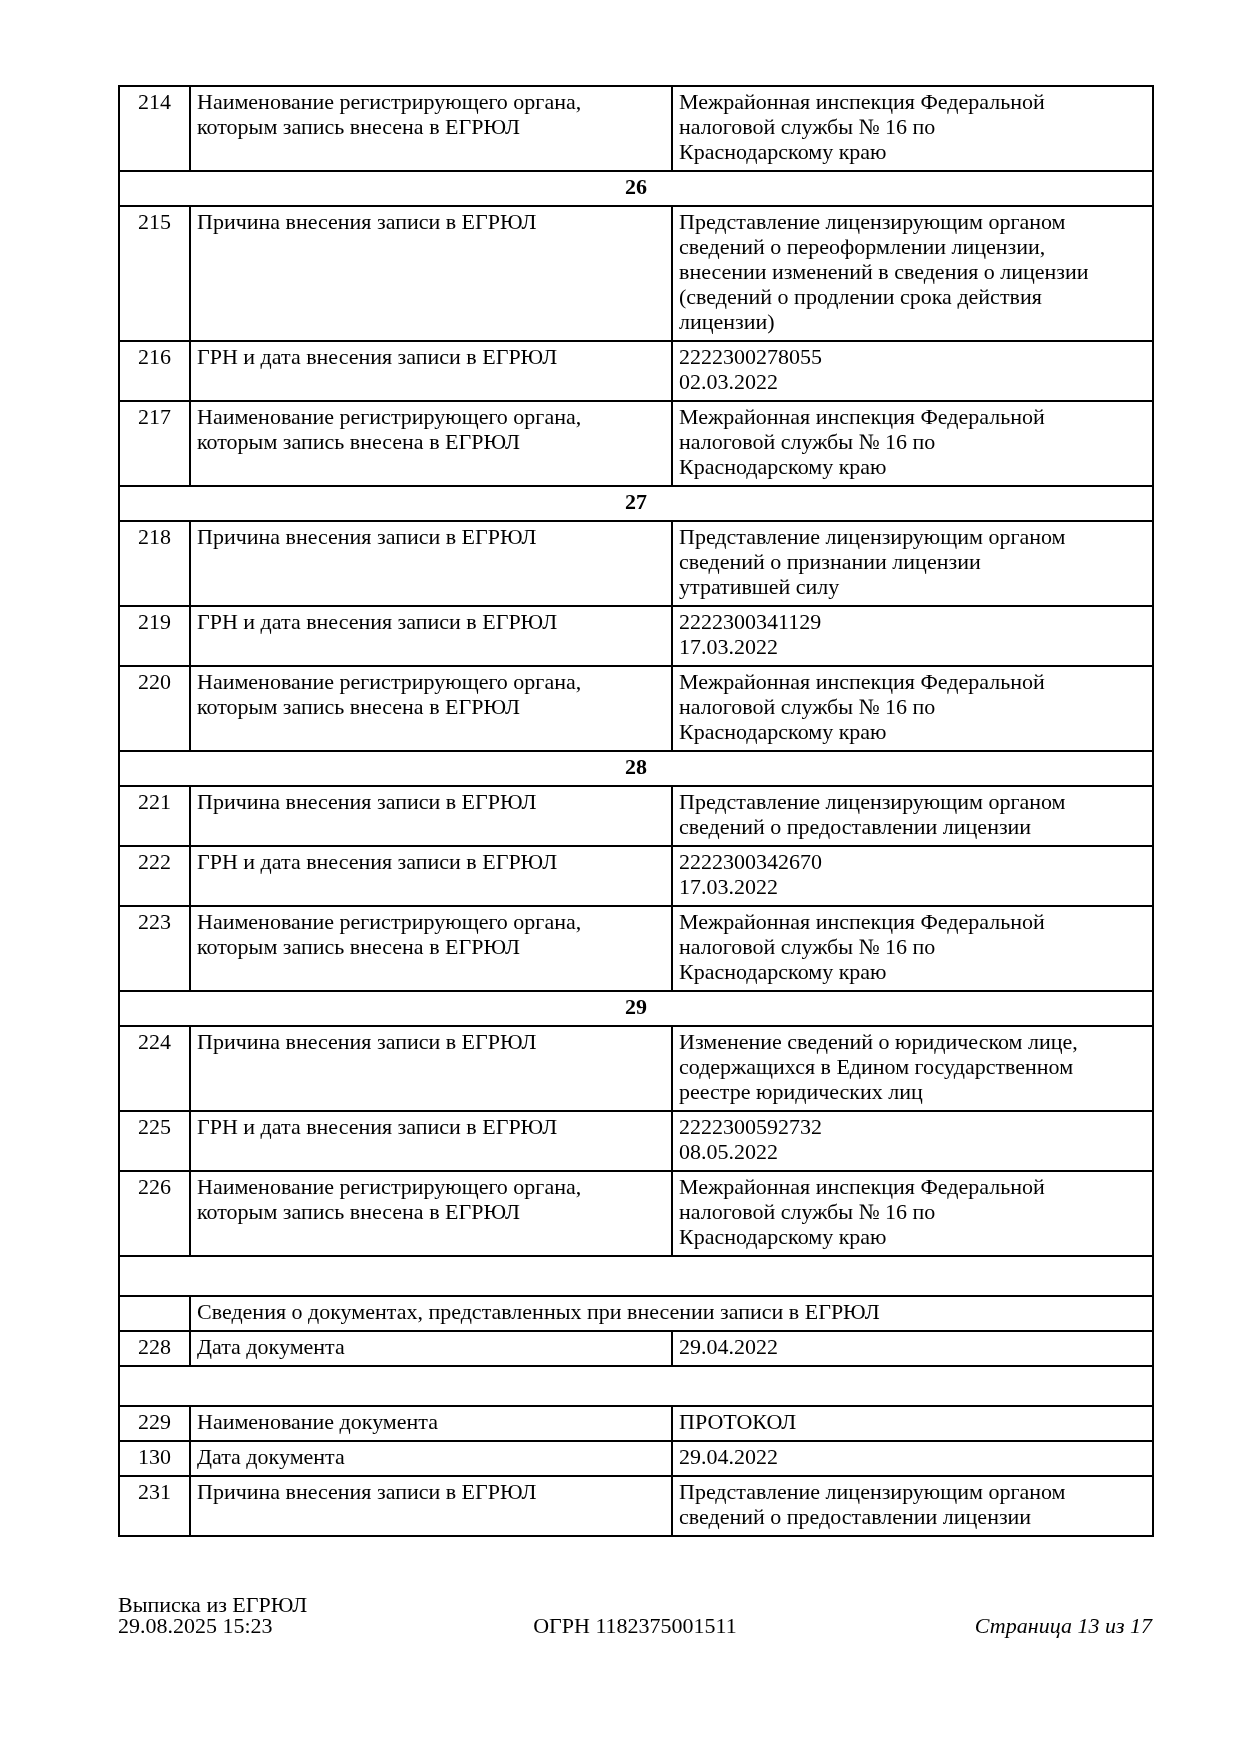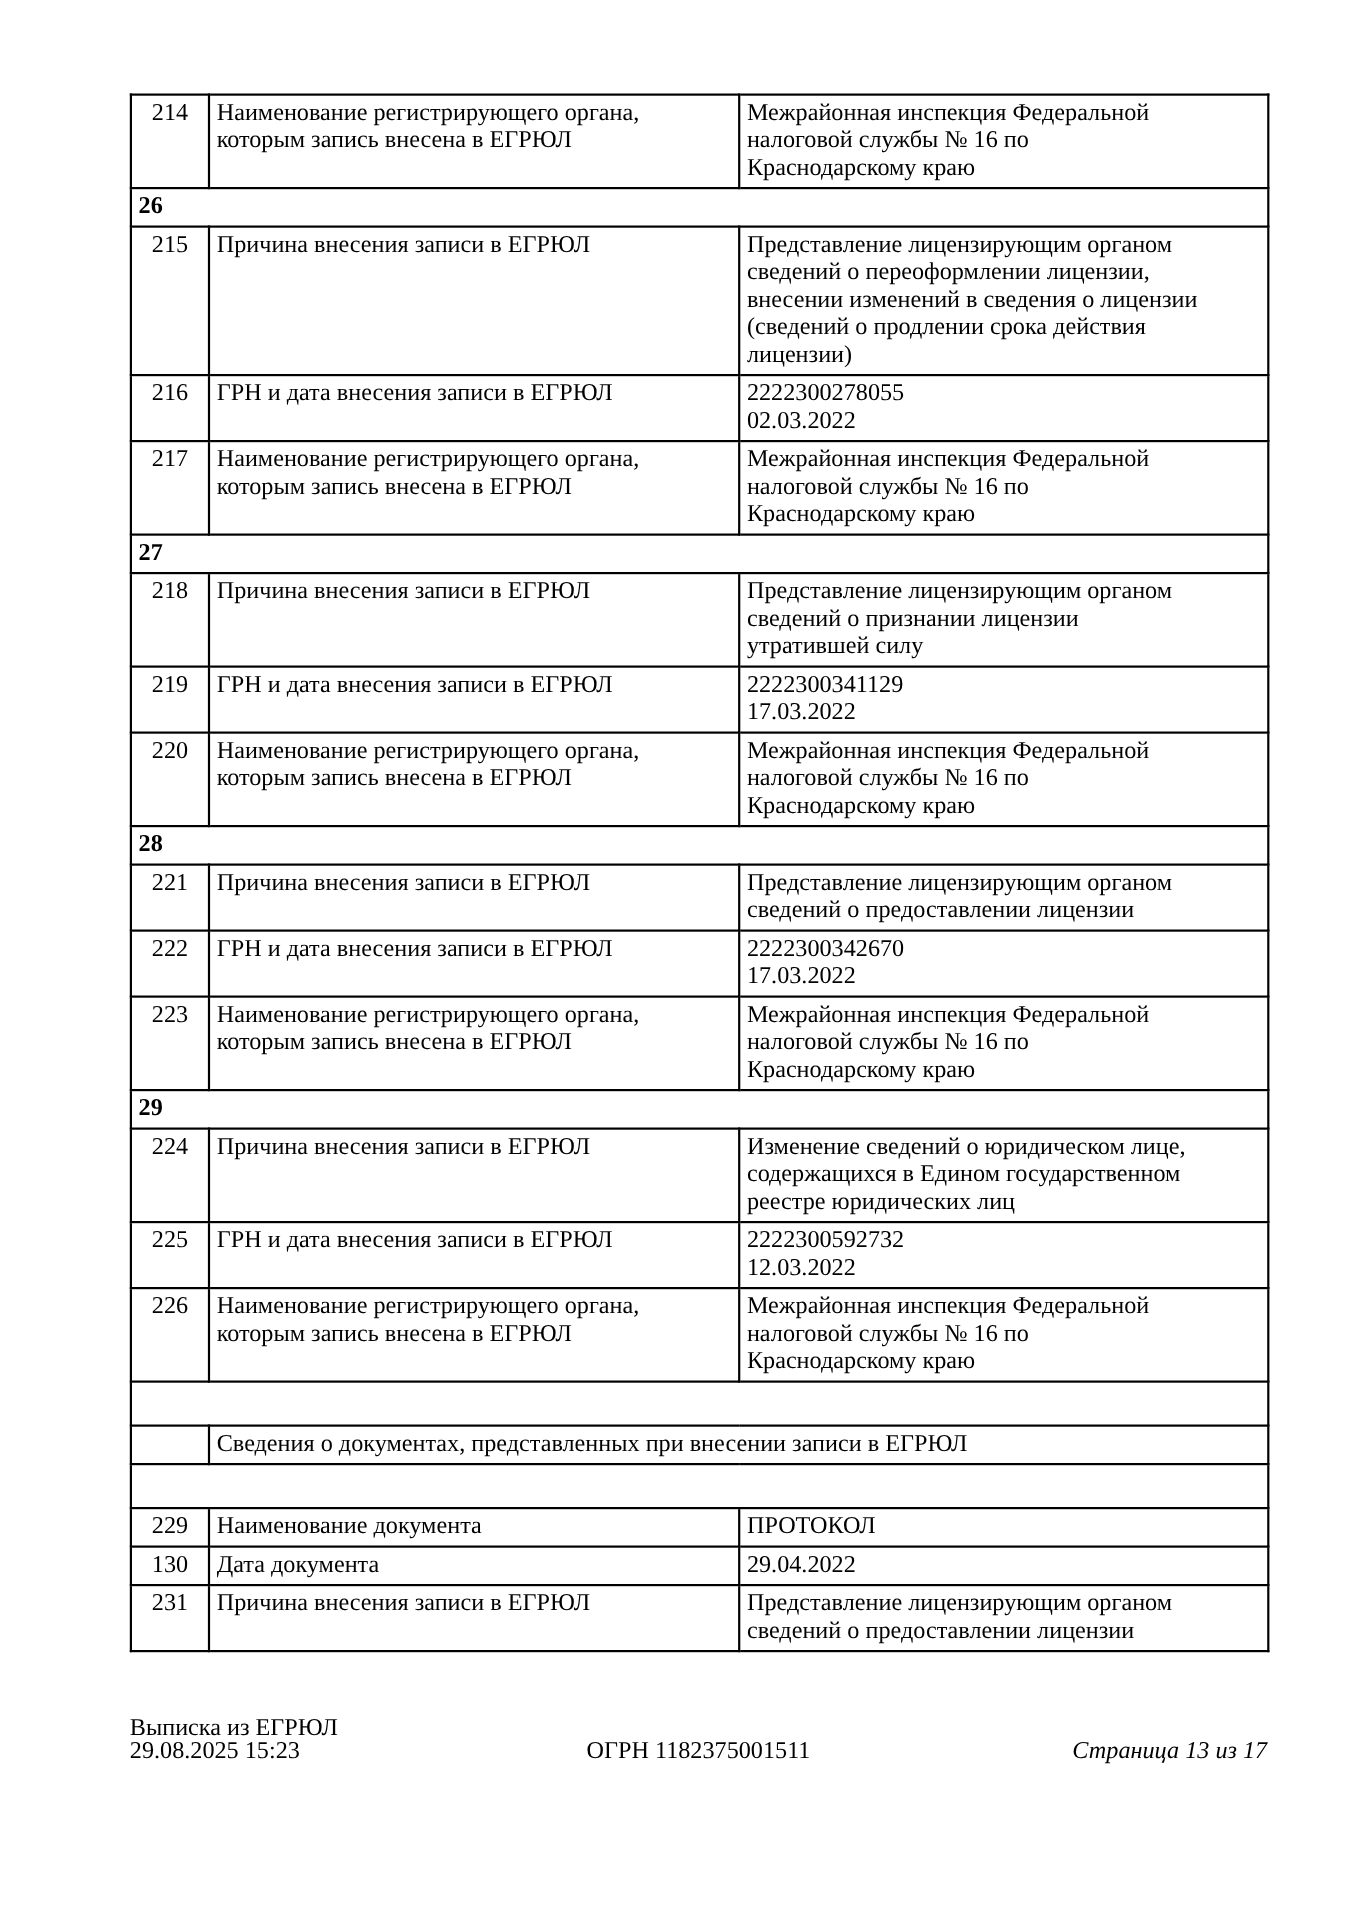--- a/index.html
+++ b/index.html
@@ -33,21 +33,21 @@
     word-wrap: break-word;
   }
   td.num {
     text-align: center;
     padding: 2px 2px 6px 2px;
   }
   td.label, td.value, td.subheader {
     white-space: pre-line;
   }
   td.section {
-    text-align: left;
+    text-align: center;
     font-weight: bold;
     padding: 3px 0 6px 0;
   }
   td.spacer {
     height: 30px;
     padding: 0;
   }
   .footer {
     width: 1034px;
     margin-top: 57px;
@@ -161,36 +161,41 @@
           <td class="num">224</td>
           <td class="label">Причина внесения записи в ЕГРЮЛ</td>
           <td class="value">Изменение сведений о юридическом лице,
 содержащихся в Едином государственном
 реестре юридических лиц</td>
         </tr>
         <tr>
           <td class="num">225</td>
           <td class="label">ГРН и дата внесения записи в ЕГРЮЛ</td>
           <td class="value">2222300592732
-12.03.2022</td>
+08.05.2022</td>
         </tr>
         <tr>
           <td class="num">226</td>
           <td class="label">Наименование регистрирующего органа,
 которым запись внесена в ЕГРЮЛ</td>
           <td class="value">Межрайонная инспекция Федеральной
 налоговой службы № 16 по
 Краснодарскому краю</td>
         </tr>
         <tr>
           <td class="spacer" colspan="3"></td>
         </tr>
         <tr>
           <td class="num"></td>
           <td class="subheader" colspan="2">Сведения о документах, представленных при внесении записи в ЕГРЮЛ</td>
+        </tr>
+        <tr>
+          <td class="num">228</td>
+          <td class="label">Дата документа</td>
+          <td class="value">29.04.2022</td>
         </tr>
         <tr>
           <td class="spacer" colspan="3"></td>
         </tr>
         <tr>
           <td class="num">229</td>
           <td class="label">Наименование документа</td>
           <td class="value">ПРОТОКОЛ</td>
         </tr>
         <tr>

